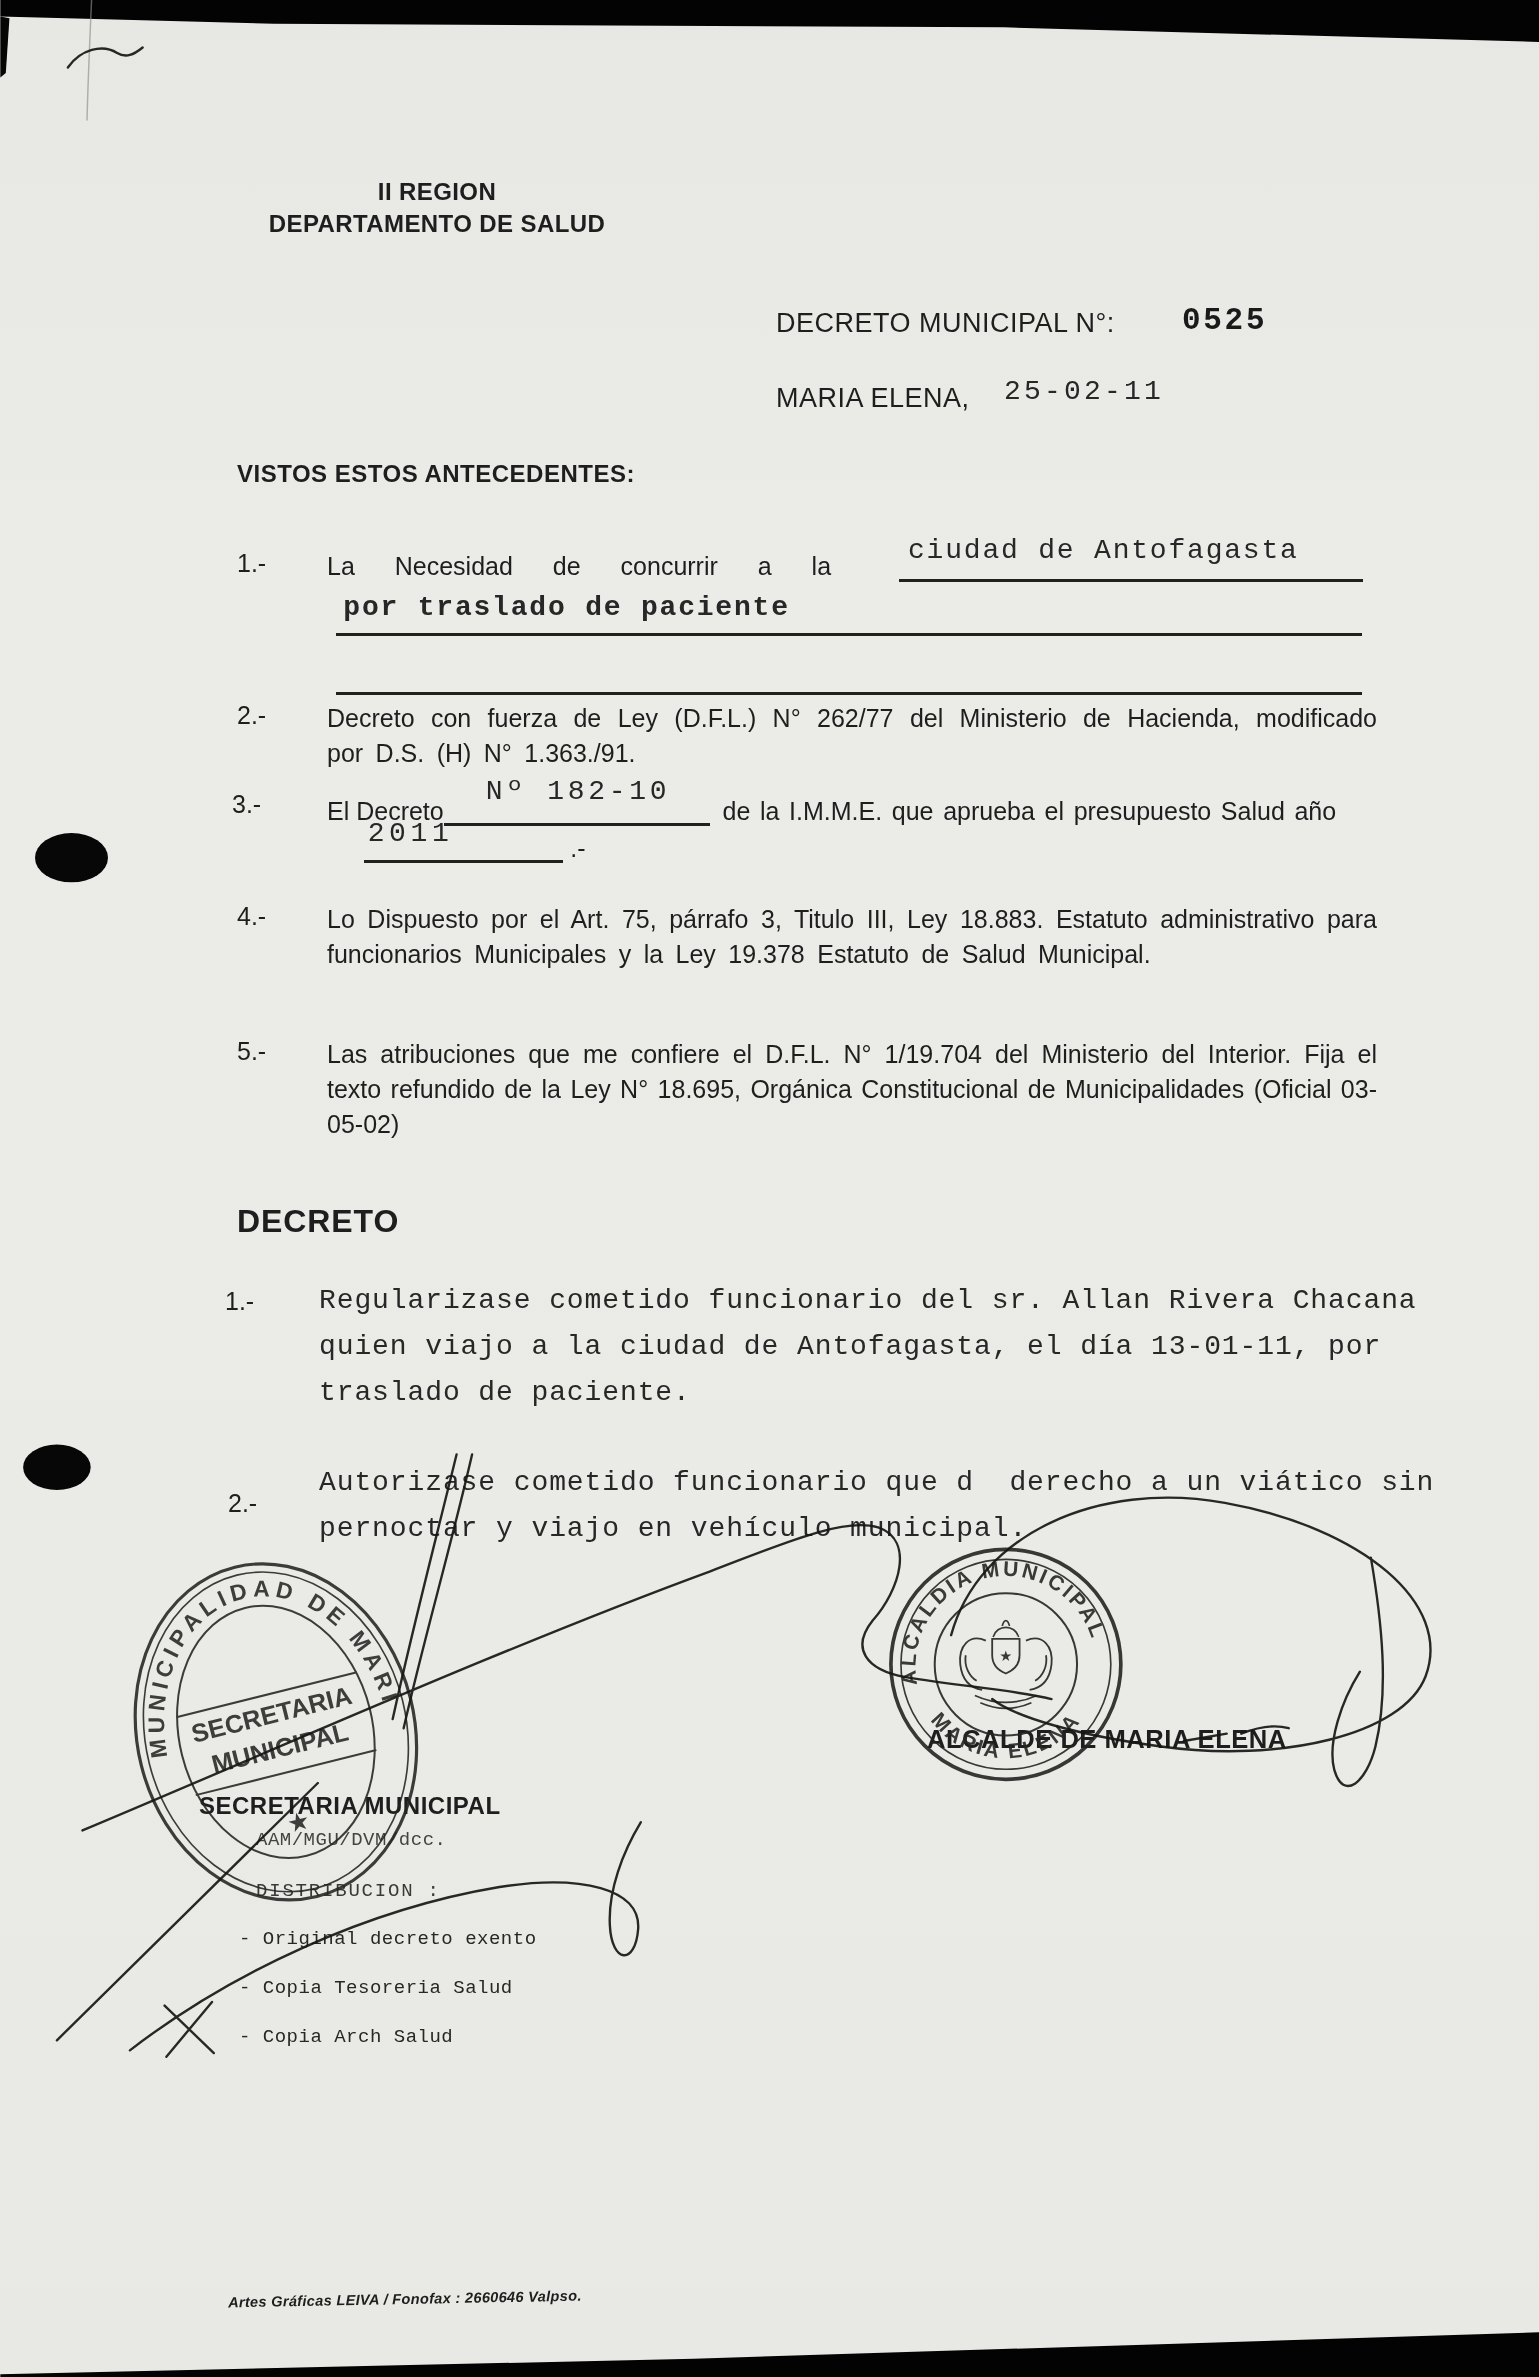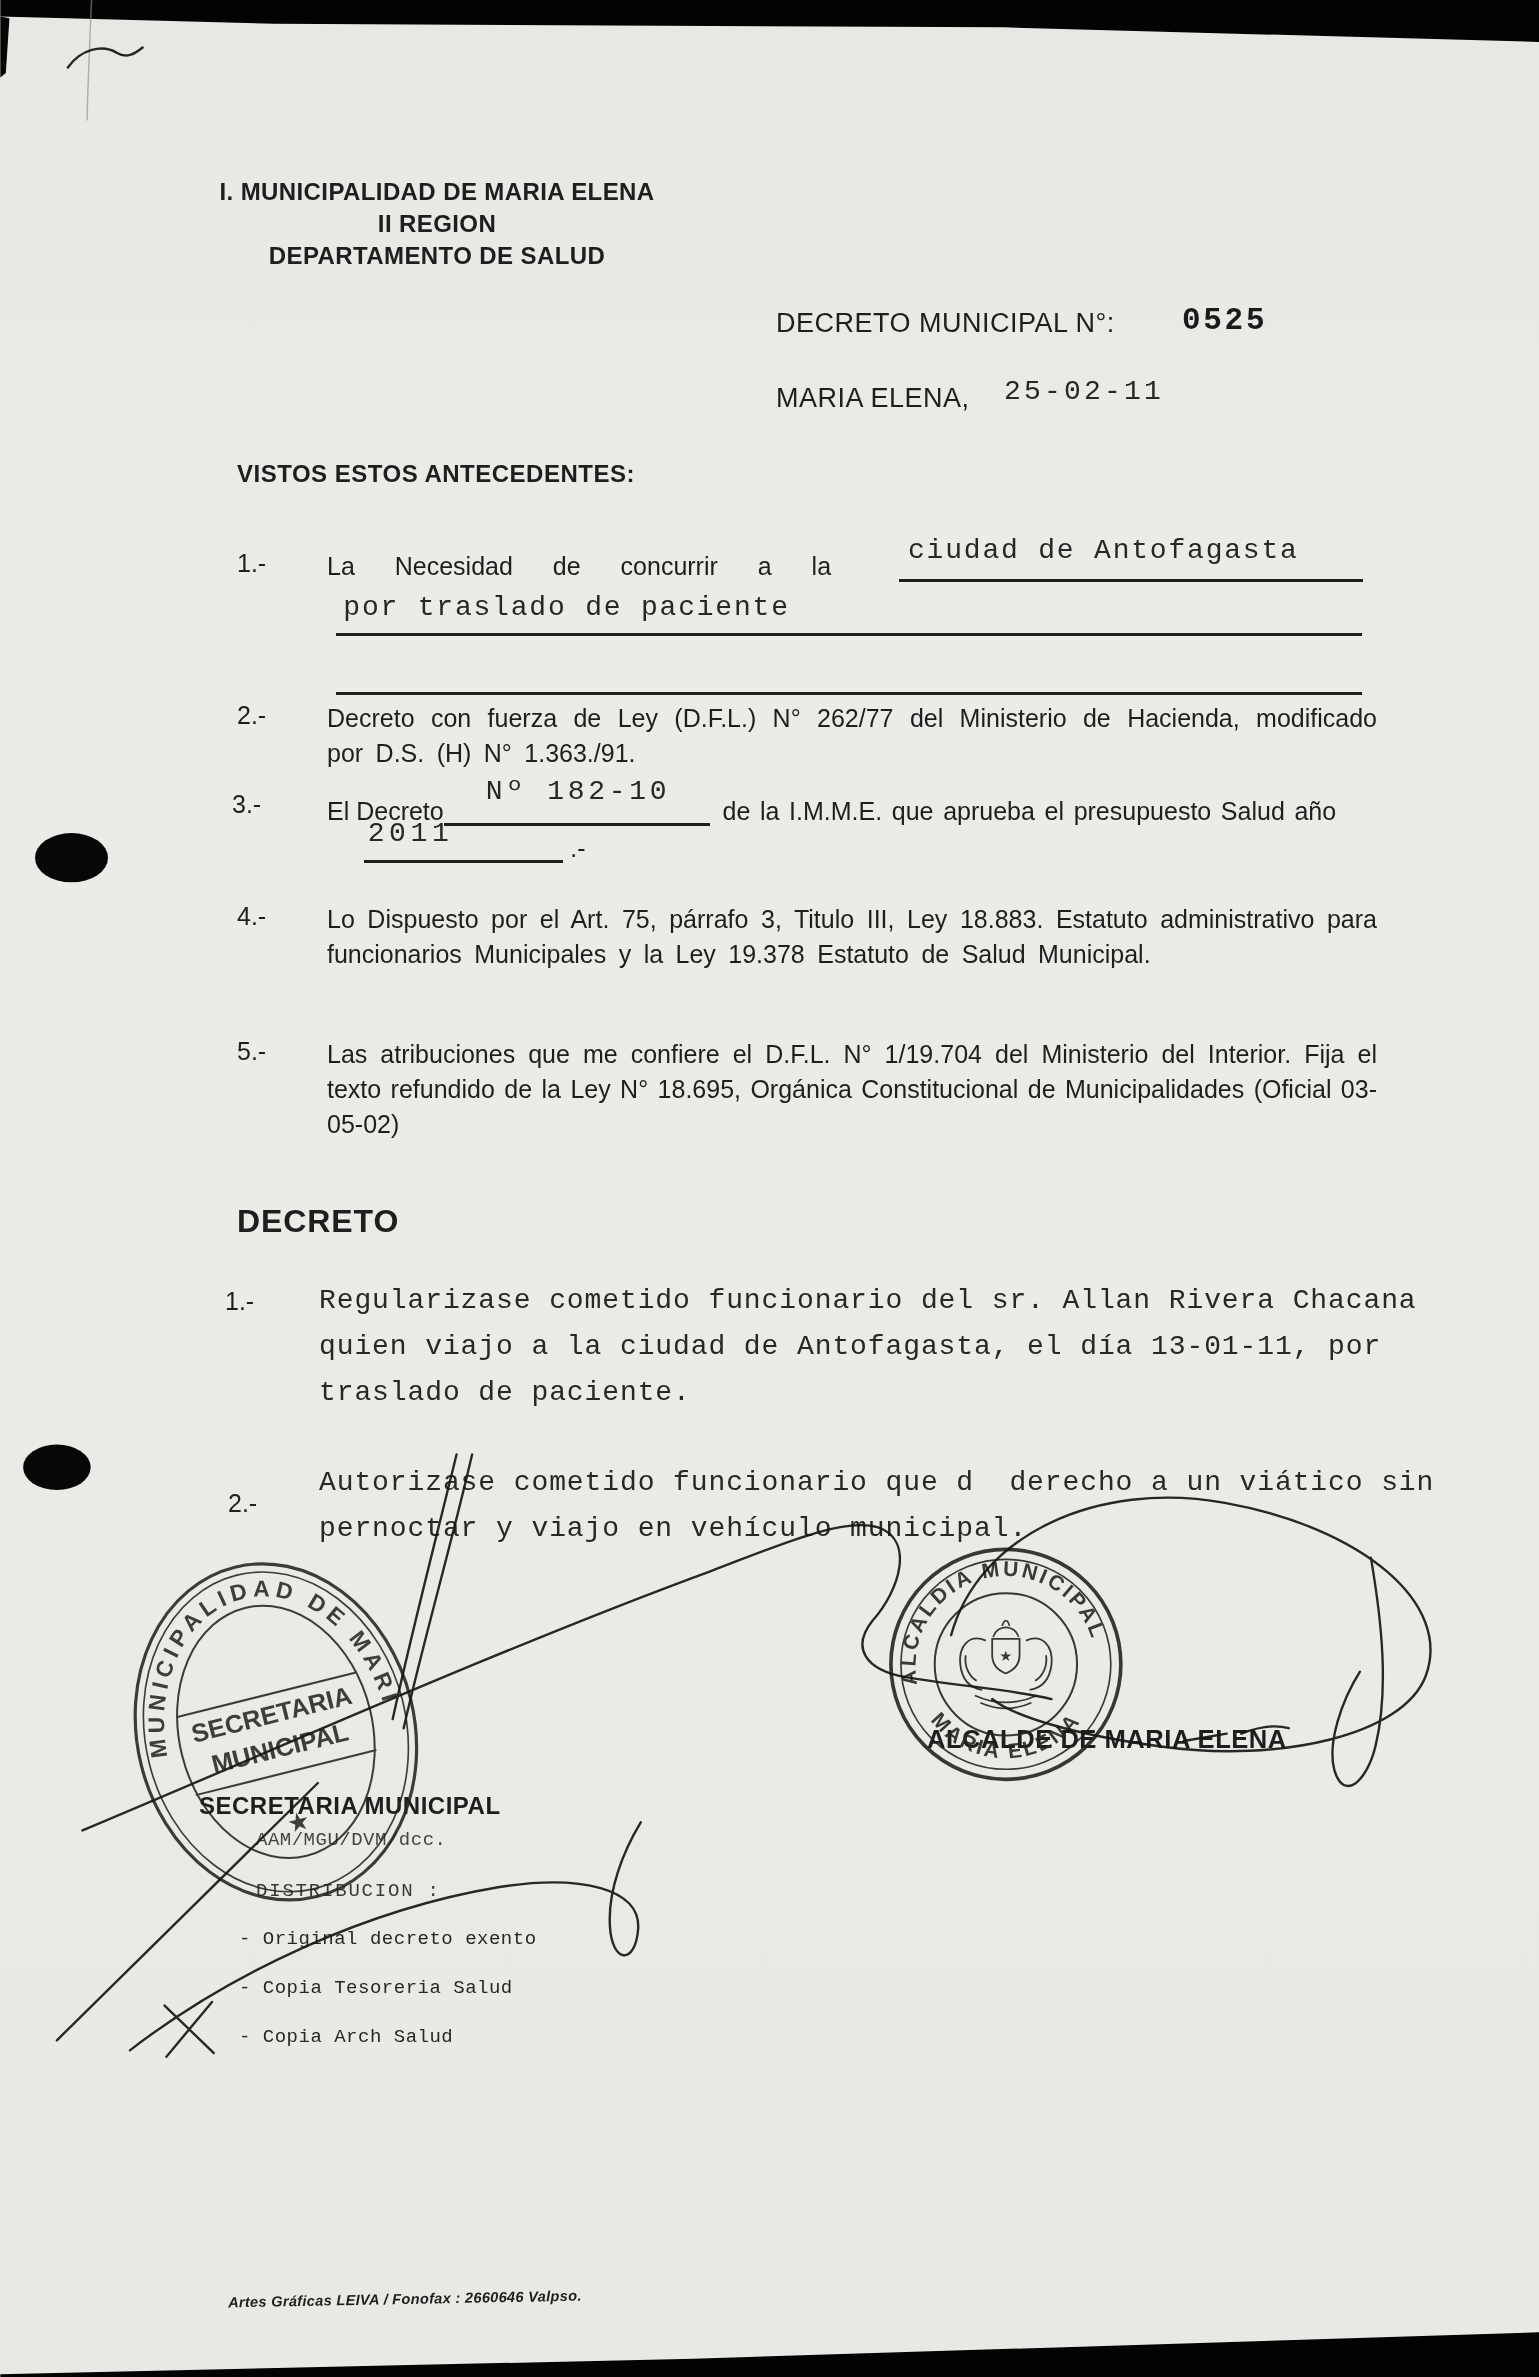--- a/index.html
+++ b/index.html
@@ -28,40 +28,39 @@
   .st{fill:none;stroke:#242423;}
   .sig{fill:none;stroke:#161615;stroke-width:2.6;stroke-linecap:round;opacity:.92;}
   .stamp-text{font-family:"Liberation Sans",sans-serif;font-weight:700;fill:#262625;}
 </style>
 </head>
 <body>
 
 <div class="page">
 
   <div class="abs txt hdr printed" style="left:185px;top:176px;width:504px;">
-    <div>I. MUNICIPALIDAD DE MARIA ELENA</div>
     <div>II REGION</div>
     <div>DEPARTAMENTO DE SALUD</div>
   </div>
 
   <div class="abs txt printed lbl30" style="left:776px;top:308px;">DECRETO MUNICIPAL N°:</div>
   <div class="abs txt typed stampnum" style="left:1182px;top:303px;color:#1a1a1a;">0525</div>
 
   <div class="abs txt printed lbl30" style="left:776px;top:383px;">MARIA ELENA,</div>
   <div class="abs txt typed dtyped" style="left:1004px;top:376px;">25-02-11</div>
 
   <div class="abs txt printed vheading" style="left:237px;top:460px;">VISTOS ESTOS ANTECEDENTES:</div>
 
   <div class="abs txt printed num" style="left:237px;top:549px;">1.-</div>
   <div class="abs txt printed num" style="left:327px;top:530px;word-spacing:33px;margin-top:22px;">La Necesidad de concurrir a la</div>
   <div class="abs txt fillline" style="left:899px;top:528px;width:464px;height:51px;">
     <span class="typed filltext abs" style="left:9px;top:7.3px;">ciudad de Antofagasta</span>
   </div>
   <div class="abs txt fillline" style="left:336px;top:586px;width:1026px;height:47px;">
-    <span class="typed filltext abs" style="left:7.3px;top:5.5px;">por traslado de paciente</span>
+    <span class="typed filltext abs" style="left:7.3px;top:5.5px;font-weight:bold;">por traslado de paciente</span>
   </div>
   <div class="abs txt fillline" style="left:336px;top:652px;width:1026px;height:40px;"></div>
 
   <div class="abs txt printed num" style="left:237px;top:701px;">2.-</div>
   <div class="abs txt printed para" style="left:327px;top:701px;width:1050px;word-spacing:5.5px;">Decreto con fuerza de Ley (D.F.L.) N° 262/77 del Ministerio de Hacienda, modificado por D.S. (H) N° 1.363./91.</div>
 
   <div class="abs txt printed num" style="left:232px;top:790px;">3.-</div>
   <div class="abs txt" style="left:327px;top:783px;height:44px;white-space:nowrap;">
     <span class="printed num" style="display:inline-block;">El Decreto</span><span class="fillline" style="display:inline-block;width:266px;height:40px;vertical-align:bottom;position:relative;"><span class="typed filltext abs" style="left:42px;top:-7.3px;letter-spacing:3.7px;">Nº 182-10</span></span><span class="printed num" style="display:inline-block;padding-left:12.8px;word-spacing:2.7px;">de la I.M.M.E. que aprueba el presupuesto Salud año</span>
   </div>

